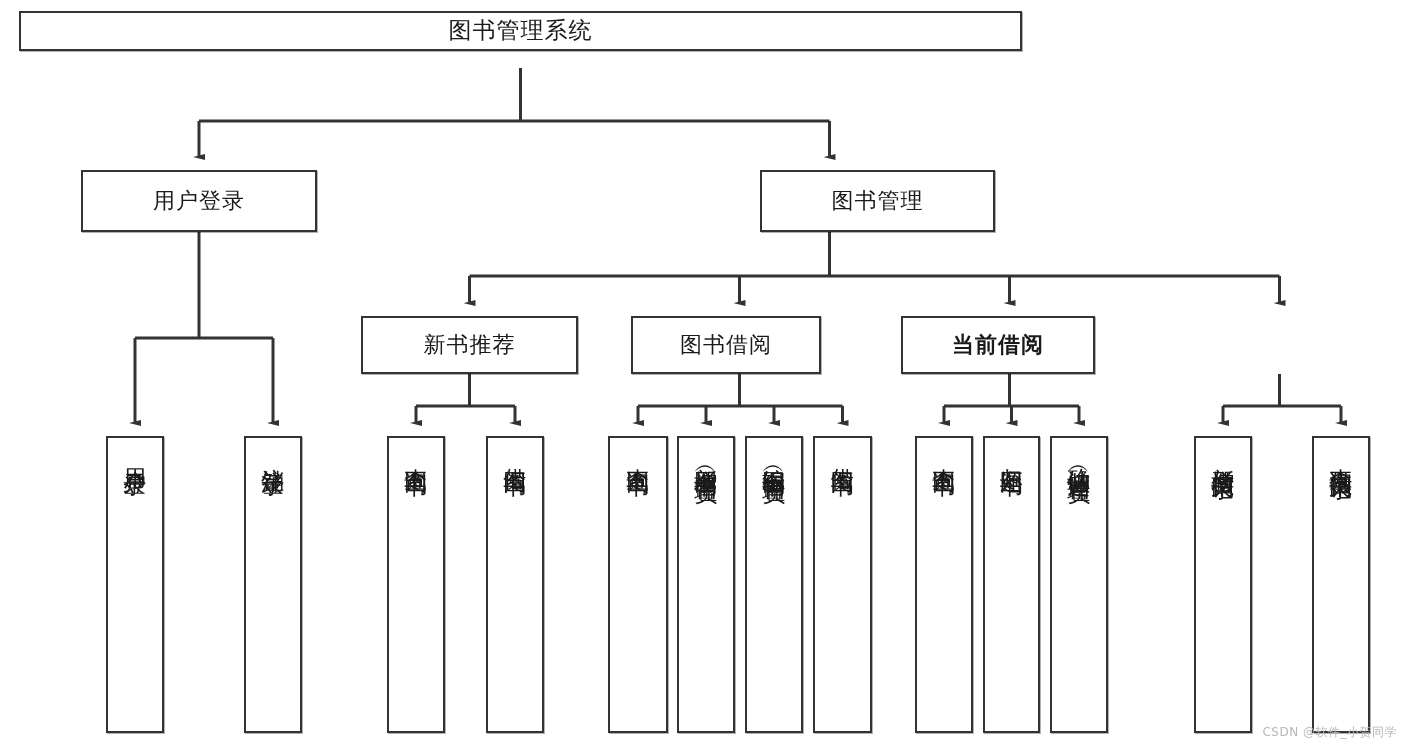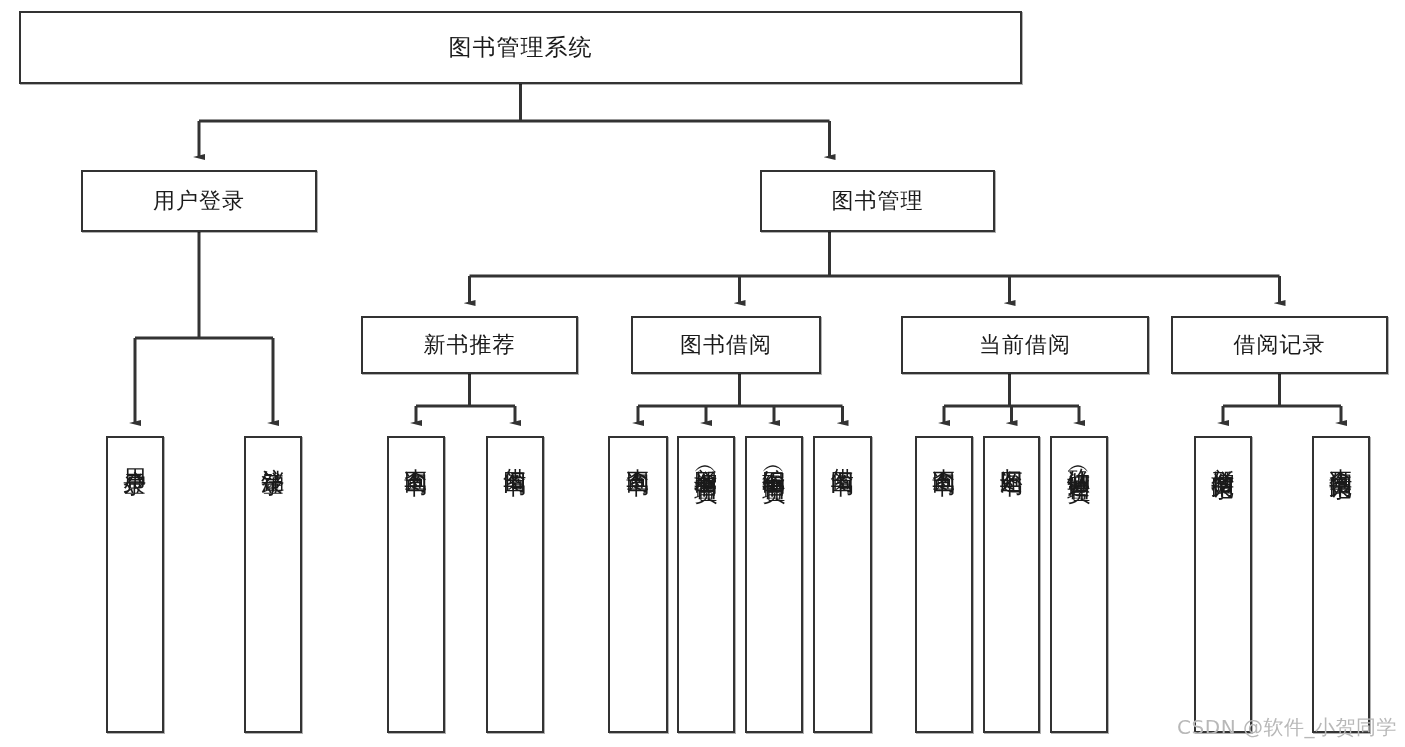--- a/index.html
+++ b/index.html
@@ -63,21 +63,21 @@
     text-orientation: upright;
     font-size: 23px;
     line-height: 1.06;
     letter-spacing: 2px;
     white-space: nowrap;
   }
   #watermark {
     position: absolute;
     right: 8px;
     bottom: 6px;
-    font-size: 20px;
+    font-size: 12px;
     color: #b8b8b8;
     letter-spacing: 0.5px;
     z-index: 5;
     white-space: nowrap;
     font-family: "DejaVu Sans", "Liberation Sans", sans-serif;
   }
 </style>
 </head>
 <body>
 
@@ -119,47 +119,44 @@
         <path d="M944,406 L944,423" marker-end="url(#arrowhead)"></path>
         <path d="M1011.5,406 L1011.5,423" marker-end="url(#arrowhead)"></path>
         <path d="M1079,406 L1079,423" marker-end="url(#arrowhead)"></path>
         <path d="M1279.5,374 L1279.5,406"></path>
         <path d="M1223,406 L1341,406"></path>
         <path d="M1223,406 L1223,423" marker-end="url(#arrowhead)"></path>
         <path d="M1341,406 L1341,423" marker-end="url(#arrowhead)"></path>
       </g>
   </svg>
 
-  <div class="node horiz" id="node-root" style="left: 19px; top: 11px; width: 1003px; height: 73px;">
+  <div class="node horiz" id="node-root" style="left: 19px; top: 11px; width: 1003px; height: 40px;">
     <span class="node-label">图书管理系统</span>
   </div>
 
   <div class="node horiz" id="node-user_login" style="left: 81px; top: 170px; width: 236px; height: 62px;">
     <span class="node-label">用户登录</span>
   </div>
 
   <div class="node horiz" id="node-book_manage" style="left: 712px; top: 170px; width: 235px; height: 62px; margin-left: 48px;">
     <span class="node-label">图书管理</span>
   </div>
 
   <div class="node horiz" id="node-new_book_rec" style="left: 361px; top: 316px; width: 217px; height: 58px;">
     <span class="node-label">新书推荐</span>
   </div>
 
   <div class="node horiz" id="node-book_borrow" style="left: 631px; top: 316px; width: 190px; height: 58px;">
     <span class="node-label">图书借阅</span>
   </div>
 
-  <div class="node horiz" id="node-current_borrow" style="left: 901px; top: 316px; width: 248px; height: 58px;">
+  <div class="node horiz" id="node-current_borrow" style="left: 901px; top: 316px; width: 194px; height: 58px; font-weight: bold;">
     <span class="node-label">当前借阅</span>
   </div>
 
-  <div class="node horiz" id="node-borrow_record" style="left: 1171px; top: 316px; width: 217px; height: 58px;">
-    <span class="node-label">借阅记录</span>
-  </div>
 
   <div class="node vert" id="node-leaf_user_login" style="left: 106px; top: 436px; width: 58px; height: 297px;">
     <span class="node-label">用户登录</span>
   </div>
 
   <div class="node vert" id="node-leaf_logout" style="left: 244px; top: 436px; width: 58px; height: 297px;">
     <span class="node-label">注销登录</span>
   </div>
 
   <div class="node vert" id="node-leaf_nbr_query" style="left: 387px; top: 436px; width: 58px; height: 297px;">

